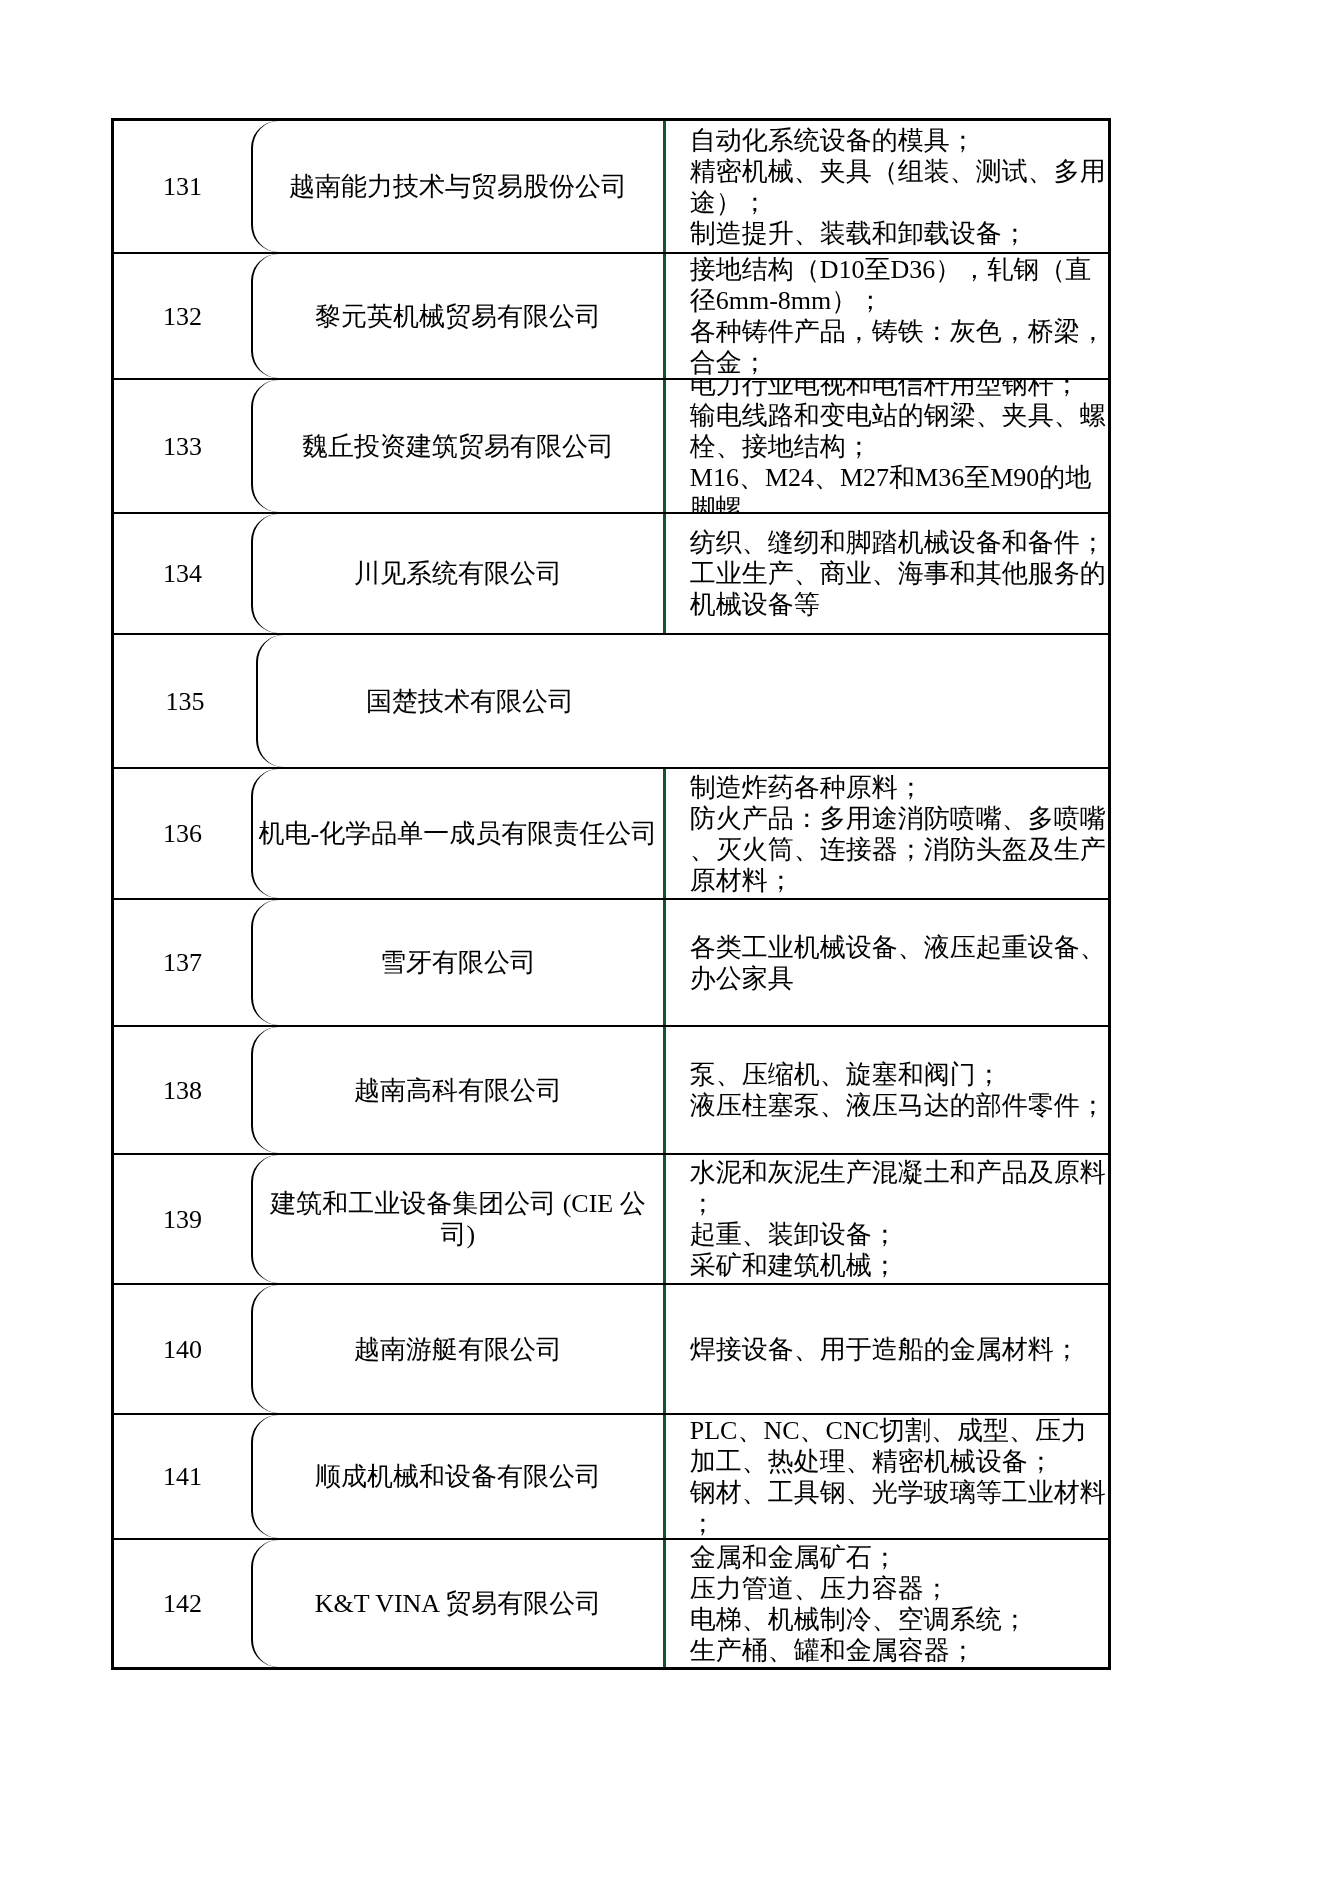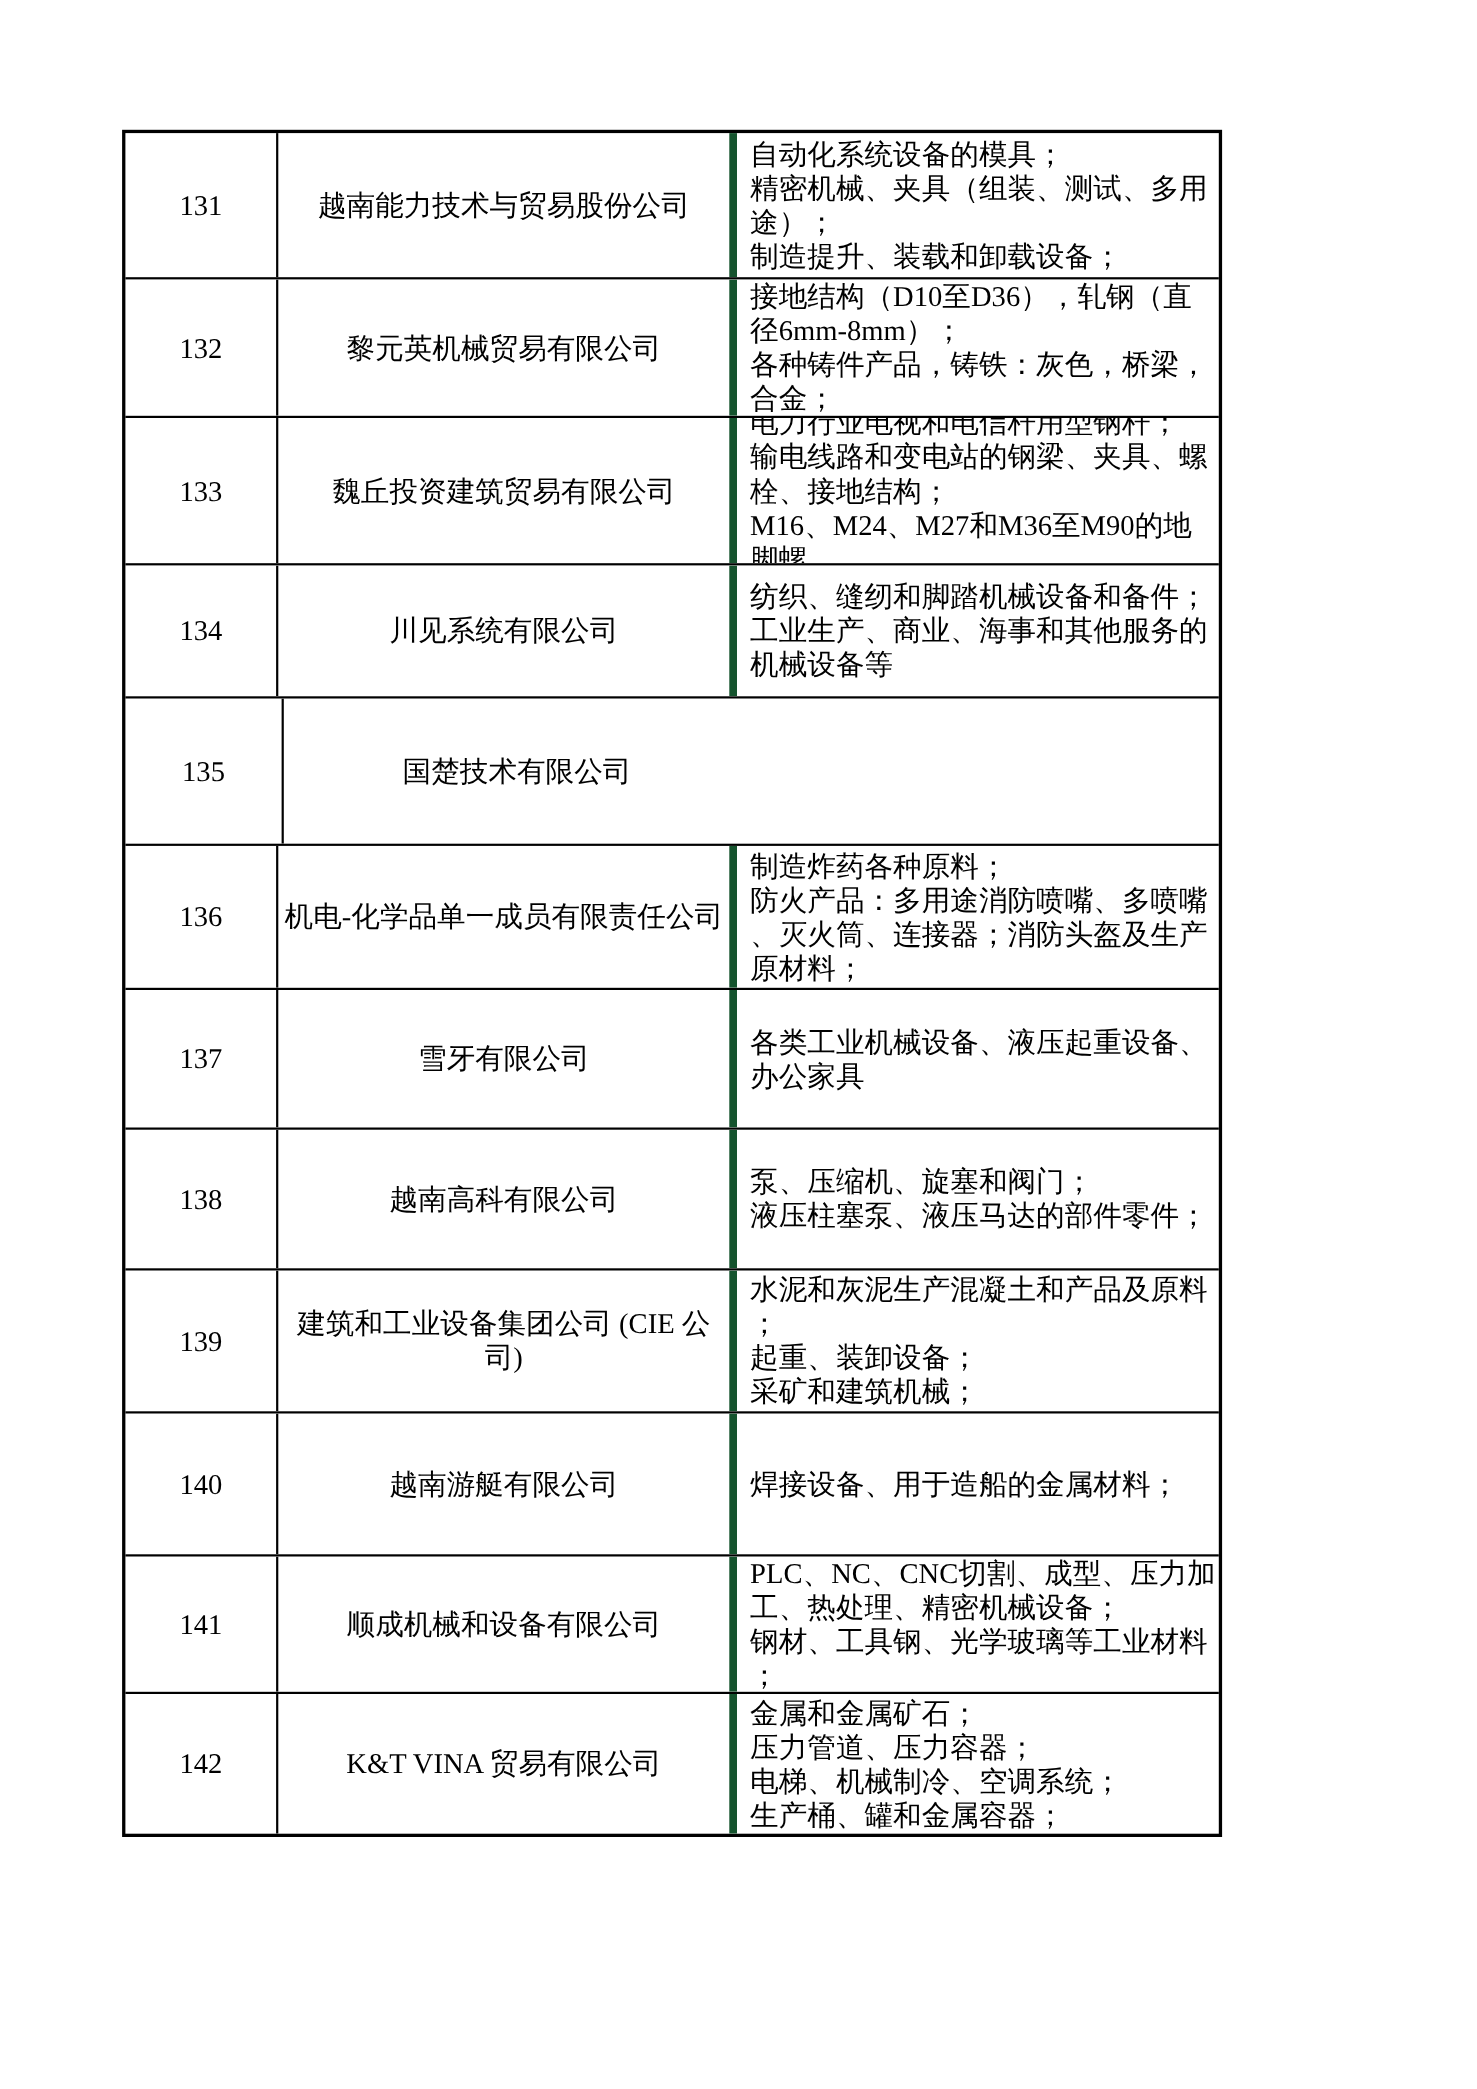--- a/index.html
+++ b/index.html
@@ -46,29 +46,30 @@
     line-height: 31px;
   }
   .c-company {
     width: 426px;
     border-left: 2px solid #000000;
     align-items: center;
     text-align: center;
     font-size: 26px;
     line-height: 31px;
     padding: 0 2px;
+    border-radius: 27px;
   }
   .c-products {
     width: 460px;
-    border-left: 7px solid #14532d;
+    border-left: 3px solid #14532d;
     align-items: stretch;
     text-align: left;
     font-size: 26px;
     line-height: 31px;
-    padding: 2px 2px 2px 12px;
+    padding: 2px 2px 2px 24px;
     word-break: break-all;
     line-break: anywhere;
   }
   .pline { display: block; }
   
   .r0  { height: 131px; }
   .r1  { height: 126px; }
   .r2  { height: 134px; }
   .r3  { height: 121px; }
   .r4  { height: 134px; }

